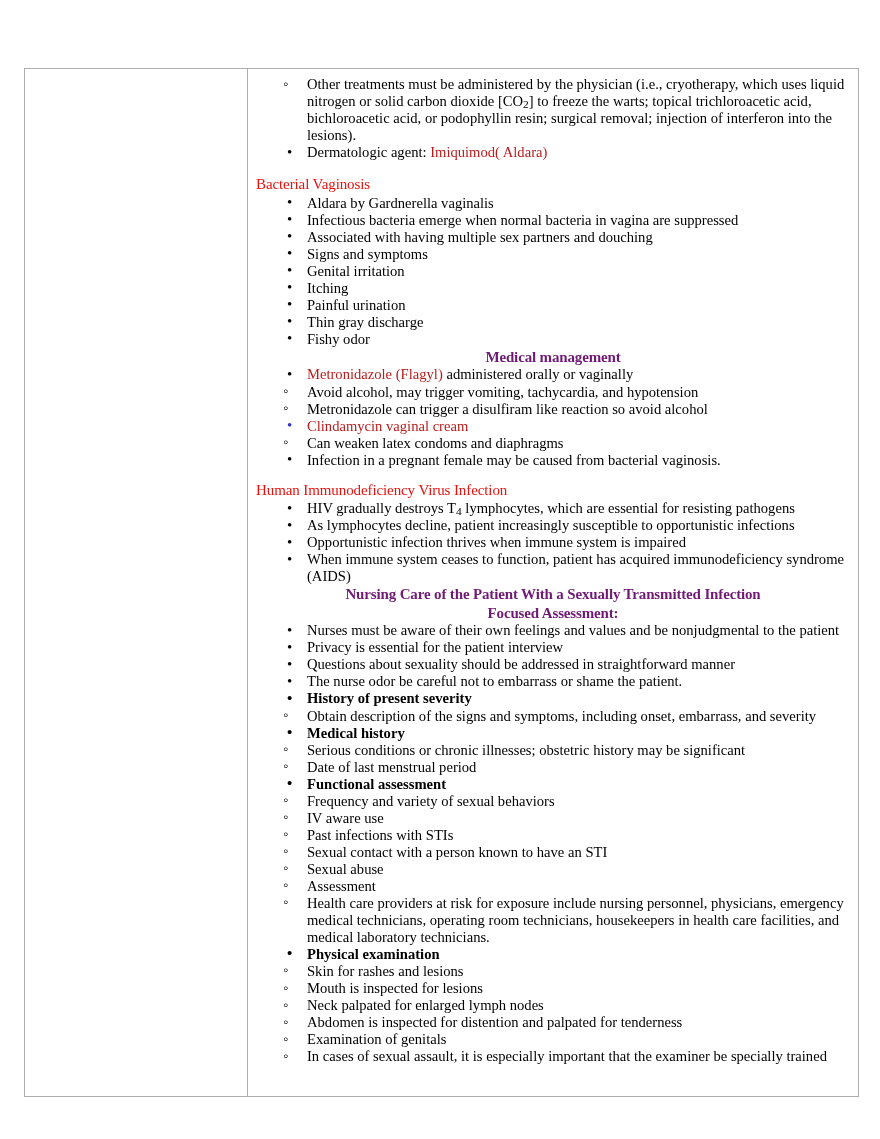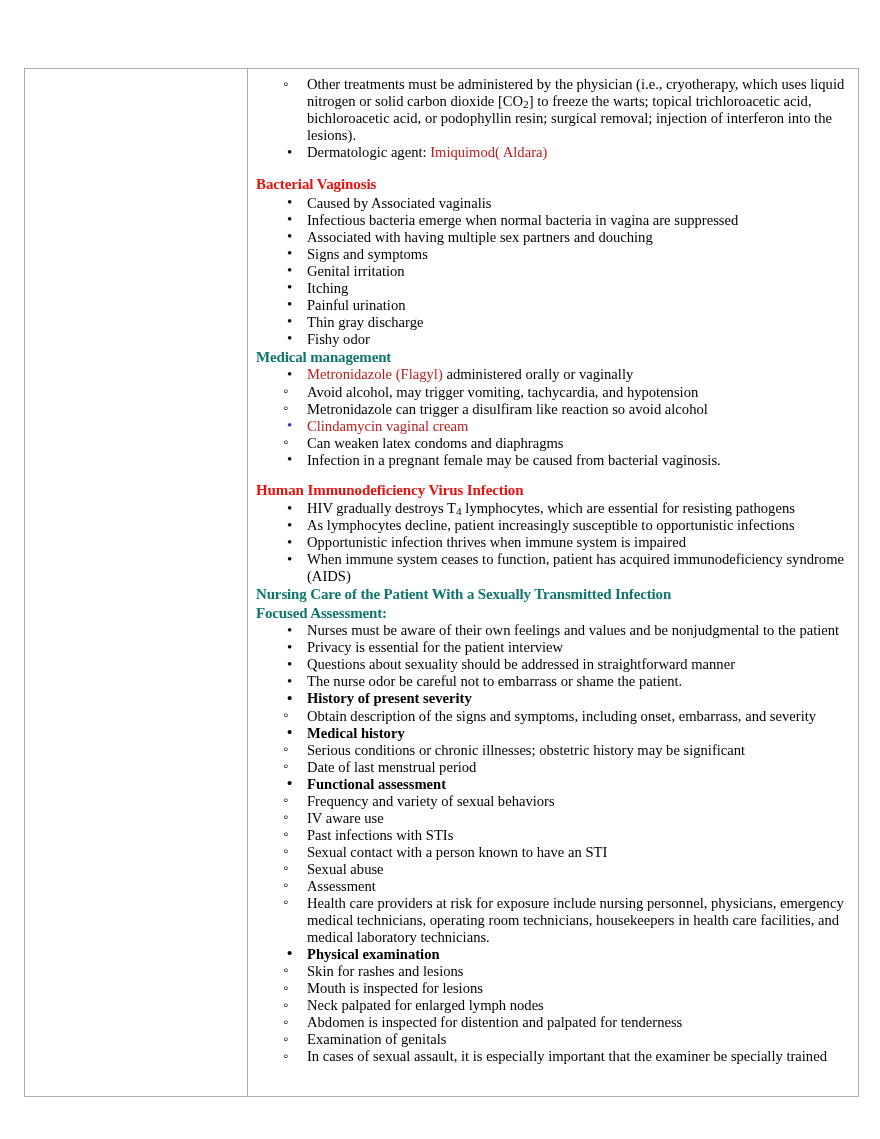--- a/index.html
+++ b/index.html
@@ -50,33 +50,34 @@
   }
 
   
   .content {
     font-size: 14.6px;
     line-height: 1.168;
   }
 
   .heading-red {
     color: #e8110e;
-    font-weight: bold;
+    font-weight: normal;
     font-size: 15px;
     margin: 13px 0 1px 2px;
     letter-spacing: -0.1px;
   }
   .heading-red.first { margin-top: 15px; }
 
   .heading-black {
-    color: #0f766e;
+    color: #701a75;
     font-weight: bold;
     font-size: 15px;
     margin: 1px 0 0 2px;
     letter-spacing: -0.15px;
+    text-align: center;
   }
 
   ul.lvl1, ul.lvl2 {
     list-style: none;
     margin: 0;
     padding: 0;
   }
 
   
   ul.lvl1 > li {
@@ -140,21 +141,21 @@
             </li>
           </ul>
           <ul class="lvl1">
             <li>
               <span>Dermatologic agent: </span><span class="blue">Imiquimod( Aldara)</span>
             </li>
           </ul>
 
           <div class="heading-red first">Bacterial Vaginosis</div>
           <ul class="lvl1">
-            <li>Caused by Associated vaginalis</li>
+            <li>Aldara by Gardnerella vaginalis</li>
             <li>Infectious bacteria emerge when normal bacteria in vagina are suppressed</li>
             <li>Associated with having multiple sex partners and douching</li>
             <li>Signs and symptoms</li>
             <li>Genital irritation</li>
             <li>Itching</li>
             <li>Painful urination</li>
             <li>Thin gray discharge</li>
             <li>Fishy odor</li>
           </ul>
 

